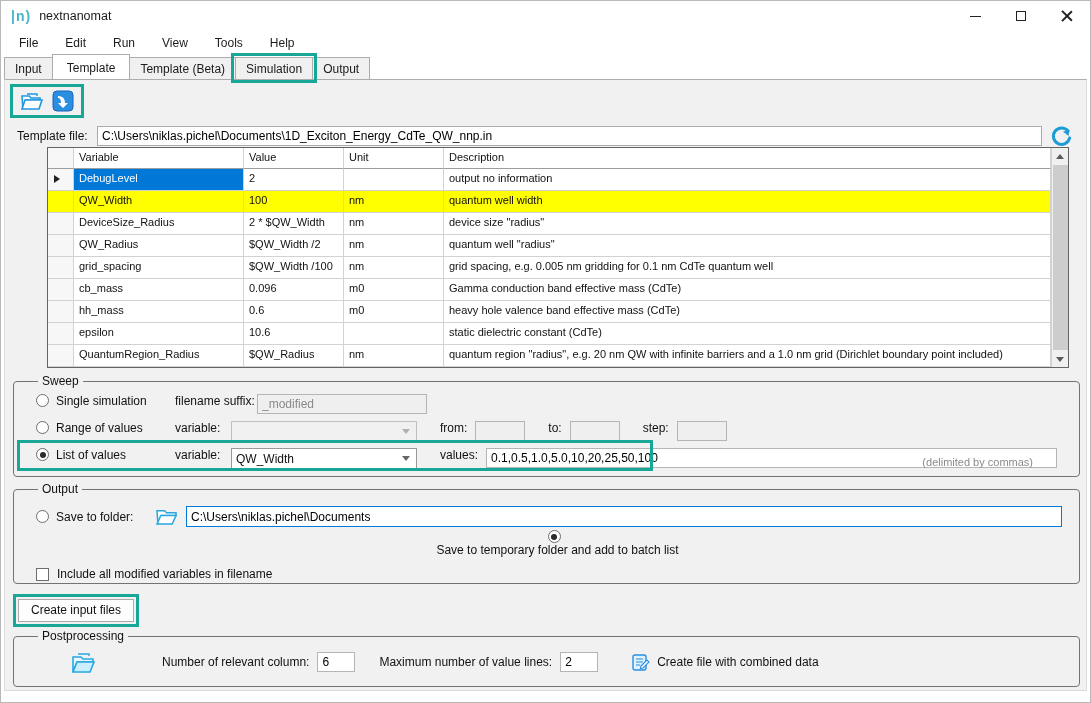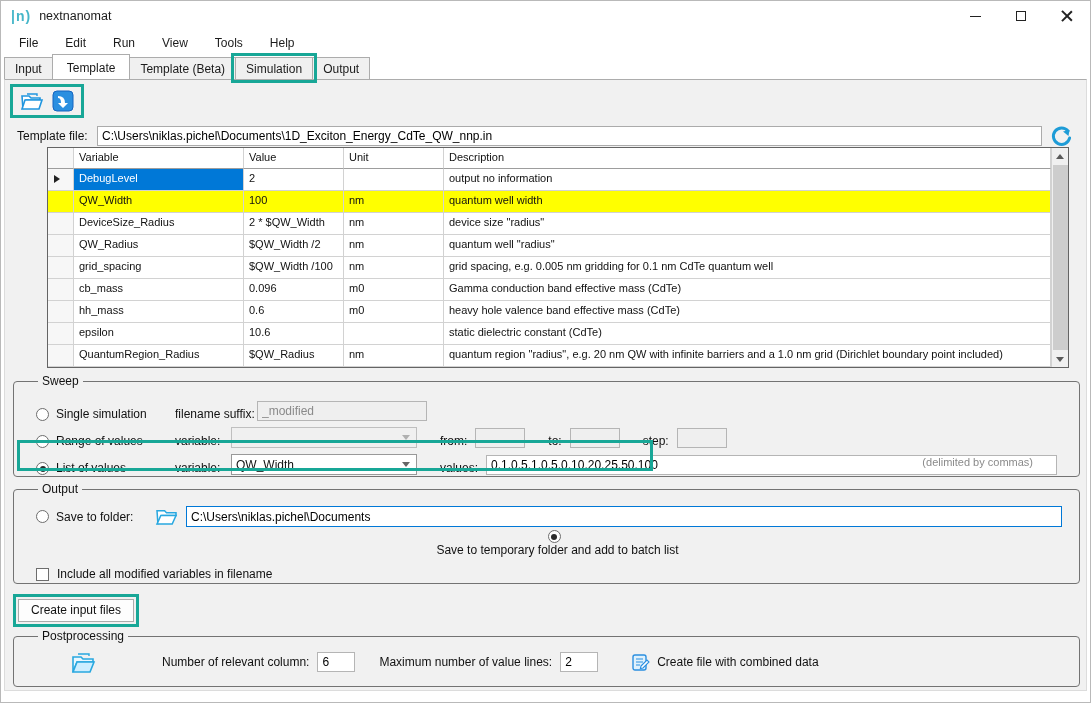--- a/index.html
+++ b/index.html
@@ -62,21 +62,21 @@
   .arr-dn{width:0;height:0;border-left:4px solid transparent;border-right:4px solid transparent;border-top:5px solid #5a5a5a;}
   .thumb{flex:1; width:15px; background:#cdcdcd; margin:1px 0;}
 
   
   .groupbox{border:1px solid #737373; border-radius:4px; margin:0 6px 0 8px; position:relative; background:#f1f1f1;}
   .gb-title{position:absolute; top:-8px; left:24px; background:#f1f1f1; padding:0 4px;}
   .gb-sweep{margin-top:13px; height:96px; padding-top:12px;}
   .gb-output{margin-top:12px; height:95px; padding-top:13px;}
   .gb-post{margin-top:9px; height:51px; padding-top:10px;}
 
-  .srow{display:flex; align-items:flex-end; height:27px; padding-left:22px;}
+  .srow{display:flex; align-items:flex-start; height:27px; padding-left:22px;}
   .radio{width:13px; height:13px; border:1px solid #6d6d6d; border-radius:50%; background:#fff; margin-right:7px; position:relative; flex:none;}
   .radio.checked::after{content:""; position:absolute; left:2.5px; top:2.5px; width:6px; height:6px; border-radius:50%; background:#2b2b2b;}
   .rlabel{width:119px;}
   .flabel2{width:56px;}
   .tbox{height:20px; border:1px solid #b5b5b5; background:#fff; font:inherit; padding:0 4px;}
   .tbox.dis{background:#efefef; color:#8a8a8a;}
   .combo{width:186px; height:21px; border:1px solid #999; background:#fff; display:flex; align-items:center;}
   .combo.dis{background:#f0f0f0; border-color:#bfbfbf;}
   .combo .ctext{flex:1; padding-left:4px;}
   .chev{width:0;height:0;border-left:4px solid transparent;border-right:4px solid transparent;border-top:5px solid #666; margin-right:6px;}

